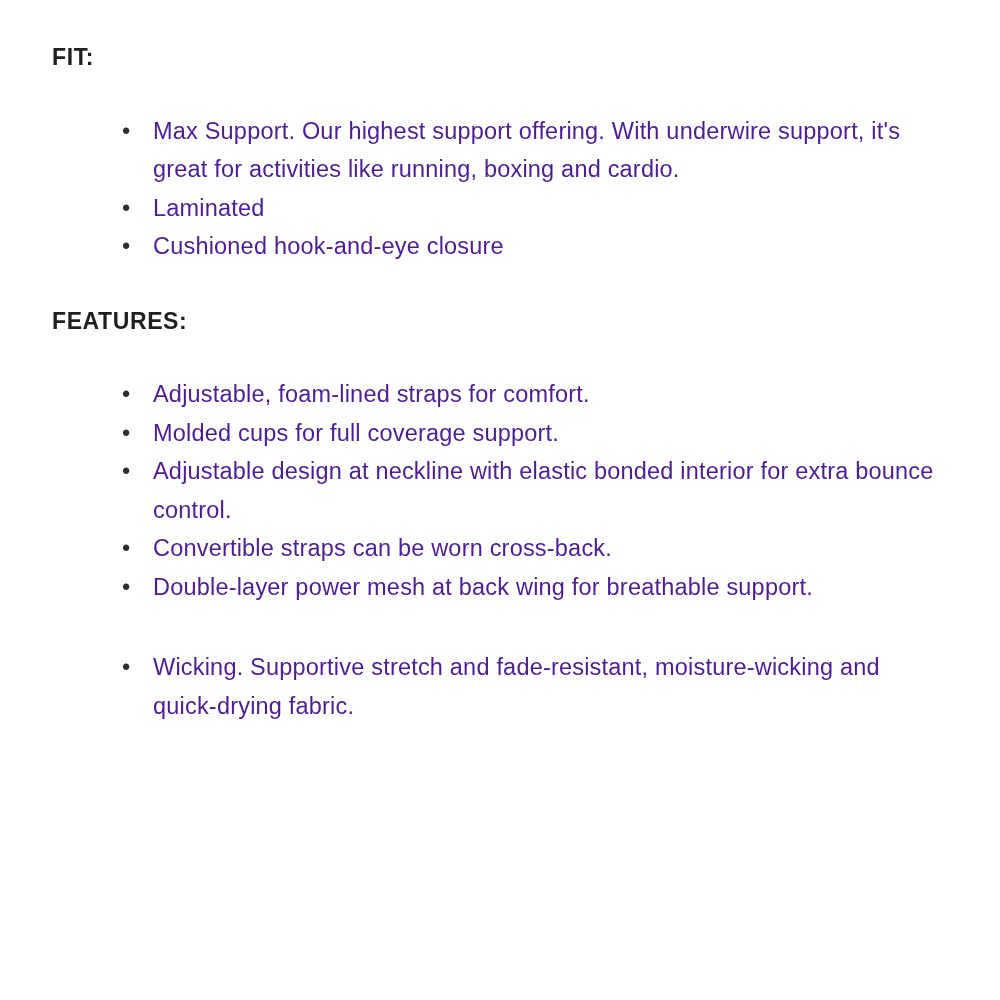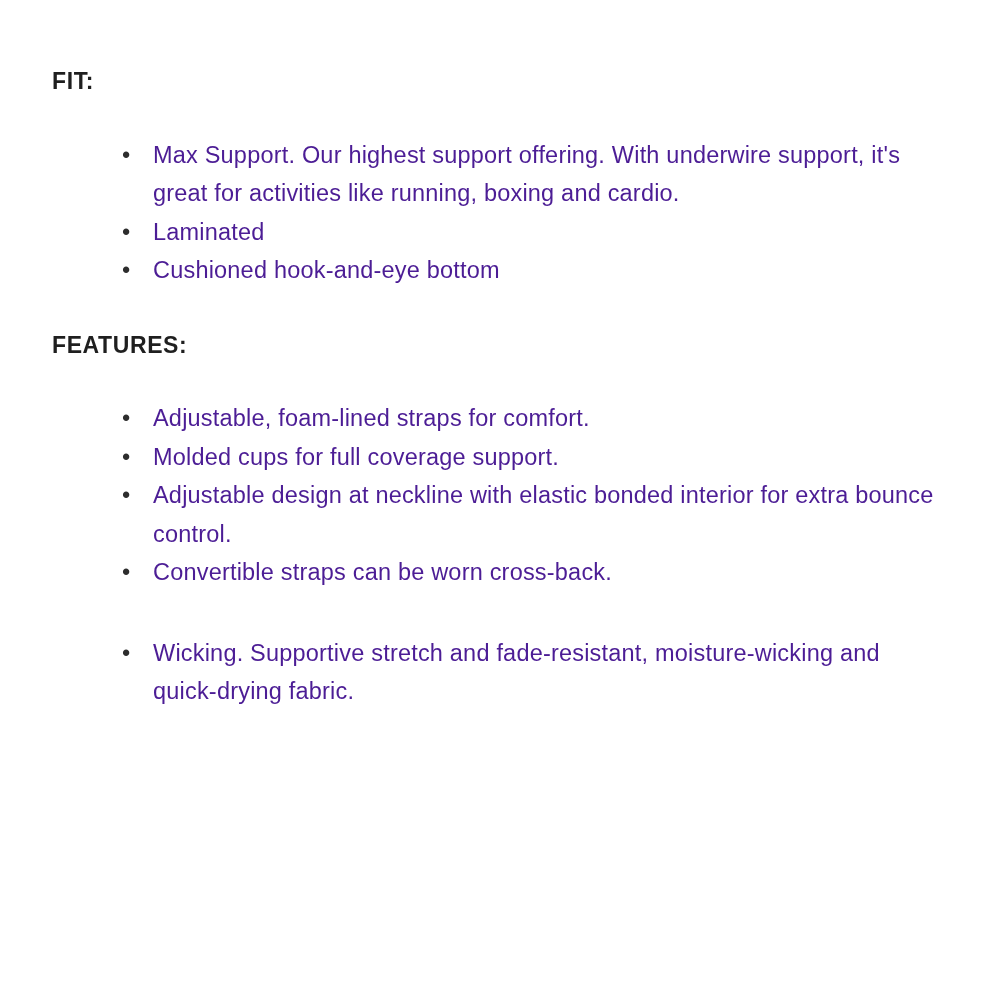--- a/index.html
+++ b/index.html
@@ -10,21 +10,20 @@
   body {
     width: 1000px;
     height: 1000px;
     box-sizing: border-box;
     font-family: "Liberation Sans", "DejaVu Sans", sans-serif;
     color: #2d2d2d;
     overflow: hidden;
   }
   .doc {
     padding: 44px 62px 0 52px;
-    margin-top: 24px;
   }
   .section {
     margin: 0;
   }
   .section-heading {
     font-size: 23px;
     font-weight: 700;
     letter-spacing: 0.6px;
     color: #1f1f1f;
     margin: 0 0 40px 0;
@@ -57,30 +56,31 @@
 </style>
 </head>
 <body>
 
 <div class="doc">
     <section class="section">
       <h2 class="section-heading">FIT:</h2>
       <ul class="bullet-list">
         <li>Max Support. Our highest support offering. With underwire support, it's great for activities like running, boxing and cardio.</li>
         <li>Laminated</li>
-        <li>Cushioned hook-and-eye bottom</li>
+        <li>Cushioned hook-and-eye closure</li>
       </ul>
     </section>
     <section class="section">
       <h2 class="section-heading">FEATURES:</h2>
       <ul class="bullet-list">
         <li>Adjustable, foam-lined straps for comfort.</li>
         <li>Molded cups for full coverage support.</li>
         <li>Adjustable design at neckline with elastic bonded interior for extra bounce control.</li>
         <li>Convertible straps can be worn cross-back.</li>
+        <li>Double-layer power mesh at back wing for breathable support.</li>
       </ul>
     </section>
     <section class="section">
       <ul class="bullet-list">
         <li>Wicking. Supportive stretch and fade-resistant, moisture-wicking and quick-drying fabric.</li>
       </ul>
     </section>
   </div>
 
 </body></html>

